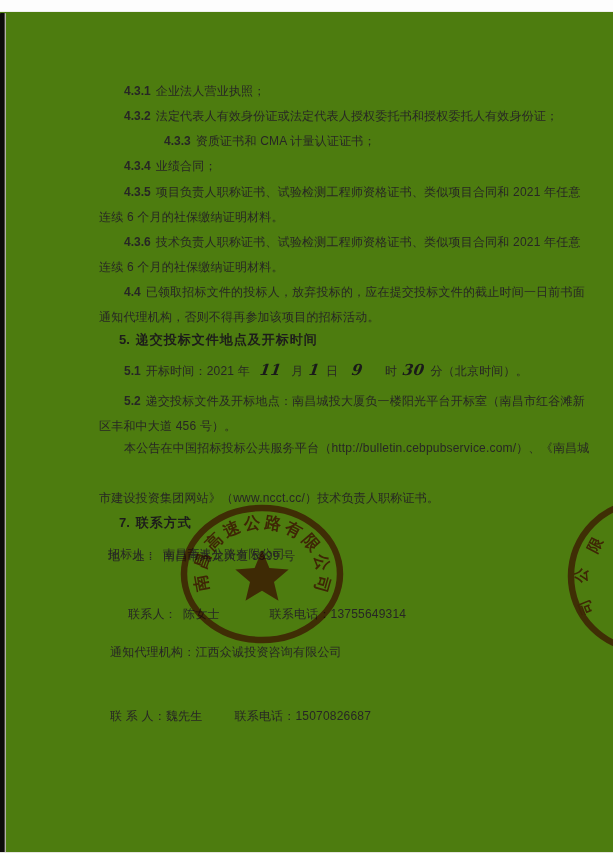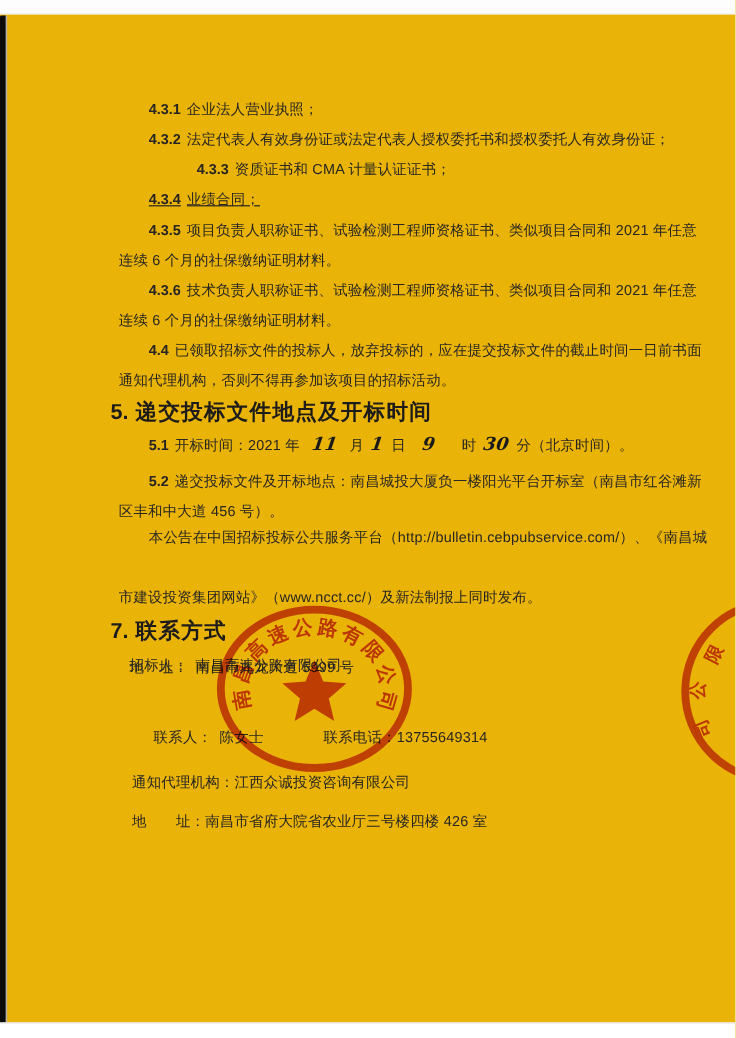--- a/index.html
+++ b/index.html
@@ -2,21 +2,21 @@
 <html><head>
 <meta charset="utf-8">
 <style>
   html,body{margin:0;padding:0;}
   body{
     width:613px;height:865px;overflow:hidden;background:#ffffff;
     font-family:"Liberation Sans","DejaVu Sans",serif;
   }
   .scan{
     position:relative;width:613px;height:865px;overflow:hidden;
-    background:#eab308;
+    background:#4d7c0f;
   }
   .top-strip{
     position:absolute;left:0;top:0;width:613px;height:11px;
     background:#fdfdfd;border-bottom:1px solid #f0efec;
   }
   .bottom-strip{
     position:absolute;left:0;top:852px;width:613px;height:13px;
     background:#ffffff;border-top:1px solid #e6e5e1;
   }
   .left-bar{
@@ -27,21 +27,21 @@
   .line{
     position:absolute;white-space:nowrap;color:#272625;
     font-size:12px;letter-spacing:.2px;
   }
   .line .num{
     font-weight:bold;font-family:"Liberation Sans",sans-serif;
     margin-right:5px;letter-spacing:0;
   }
   .heading{
     position:absolute;white-space:nowrap;color:#1d1c1b;
-    font-size:18px;font-weight:bold;letter-spacing:1px;
+    font-size:13px;font-weight:bold;letter-spacing:1px;margin-left:27px;
   }
   .heading .num{margin-right:6px;letter-spacing:0;}
   .hand{
     display:inline-block;font-family:"DejaVu Serif",serif;
     font-style:italic;font-weight:bold;font-size:15px;
     transform:skewX(-8deg);color:#1a1a1a;line-height:1;
   }
   .gap-s{margin:0 6px;} .gap-m{margin:0 10px;} .gap-l{margin:0 14px;}
   .contact-label{display:inline-block;min-width:55px;}
   .seal{position:absolute;opacity:.84;mix-blend-mode:multiply;pointer-events:none;}
@@ -61,21 +61,21 @@
 
   <div class="line" style="left:124px;top:83px;">
     <span class="num">4.3.1</span><span>企业法人营业执照；</span>
   </div>
   <div class="line" style="left:124px;top:108px;text-align:right;">
     <span class="num">4.3.2</span><span>法定代表人有效身份证或法定代表人授权委托书和授权委托人有效身份证；</span>
   </div>
   <div class="line" style="left:124px;top:133px;margin-left:40px;">
     <span class="num">4.3.3</span><span>资质证书和 CMA 计量认证证书；</span>
   </div>
-  <div class="line" style="left:124px;top:158px;text-decoration:underline;">
+  <div class="line" style="left:124px;top:158px;">
     <span class="num">4.3.4</span><span>业绩合同；</span>
   </div>
   <div class="line" style="left:124px;top:184px;">
     <span class="num">4.3.5</span><span>项目负责人职称证书、试验检测工程师资格证书、类似项目合同和 2021 年任意</span>
   </div>
   <div class="line" style="left:99px;top:209px;">
     <span>连续 6 个月的社保缴纳证明材料。</span>
   </div>
   <div class="line" style="left:124px;top:234px;">
     <span class="num">4.3.6</span><span>技术负责人职称证书、试验检测工程师资格证书、类似项目合同和 2021 年任意</span>
@@ -100,41 +100,41 @@
     <span class="num">5.2</span><span>递交投标文件及开标地点：南昌城投大厦负一楼阳光平台开标室（南昌市红谷滩新</span>
   </div>
   <div class="line" style="left:99px;top:418px;">
     <span>区丰和中大道 456 号）。</span>
   </div>
 
   <div class="line" style="left:124px;top:440px;">
     <span>本公告在中国招标投标公共服务平台（http://bulletin.cebpubservice.com/）、《南昌城</span>
   </div>
   <div class="line" style="left:99px;top:490px;">
-    <span>市建设投资集团网站》（www.ncct.cc/）及新法制报上同时发布。</span>
+    <span>市建设投资集团网站》（www.ncct.cc/）技术负责人职称证书。</span>
   </div>
 
   <div class="heading" style="left:92px;top:514px;">
     <span class="num">7.</span><span>联系方式</span>
   </div>
   <div class="line" style="left:108px;top:546px;">
     <span class="contact-label">招标人：</span><span>南昌高速公路有限公司</span>
   </div>
   <div class="line" style="left:108px;top:548px;">
     <span class="contact-label">地　址：</span><span>南昌市九龙大道 5999 号</span>
   </div>
   <div class="line" style="left:108px;top:606px;margin-left:20px;">
     <span class="contact-label">联系人：</span><span>陈女士</span><span style="margin-left:50px;">联系电话：</span><span>13755649314</span>
   </div>
 
   <div class="line" style="left:110px;top:644px;">
     <span>通知代理机构：</span><span>江西众诚投资咨询有限公司</span>
   </div>
-  <div class="line" style="left:110px;top:676px;">
-    <span>地　　址：</span><span>南昌市省府大院省农业厅三号楼四楼 426 室</span>
+  <div class="line" style="left:110px;top:708px;">
+    <span>联 系 人：</span><span>魏先生</span><span style="margin-left:32px;">联系电话：</span><span>15070826687</span>
   </div>
 
   <svg class="seal seal-main" width="170" height="146" viewBox="0 0 170 146">
     <ellipse cx="85" cy="73" rx="78" ry="66" fill="none" stroke="#c22a1d" stroke-width="6.5" opacity="0.92"></ellipse>
     <path id="sealArc" d="M 34.3 92.5 A 56 46 0 1 1 135.7 92.5" fill="none"></path>
     <text font-size="16.5" fill="#c22a1d" letter-spacing="3.2">
       <textPath href="#sealArc" startOffset="4">南昌高速公路有限公司</textPath>
     </text>
     <polygon fill="#c22a1d" opacity="0.95" points="85,49 92.4,66.9 111.7,68.4 97,81 101.5,99.8 85,89.7 68.5,99.8 73,81 58.3,68.4 77.6,66.9"></polygon>
   </svg>

